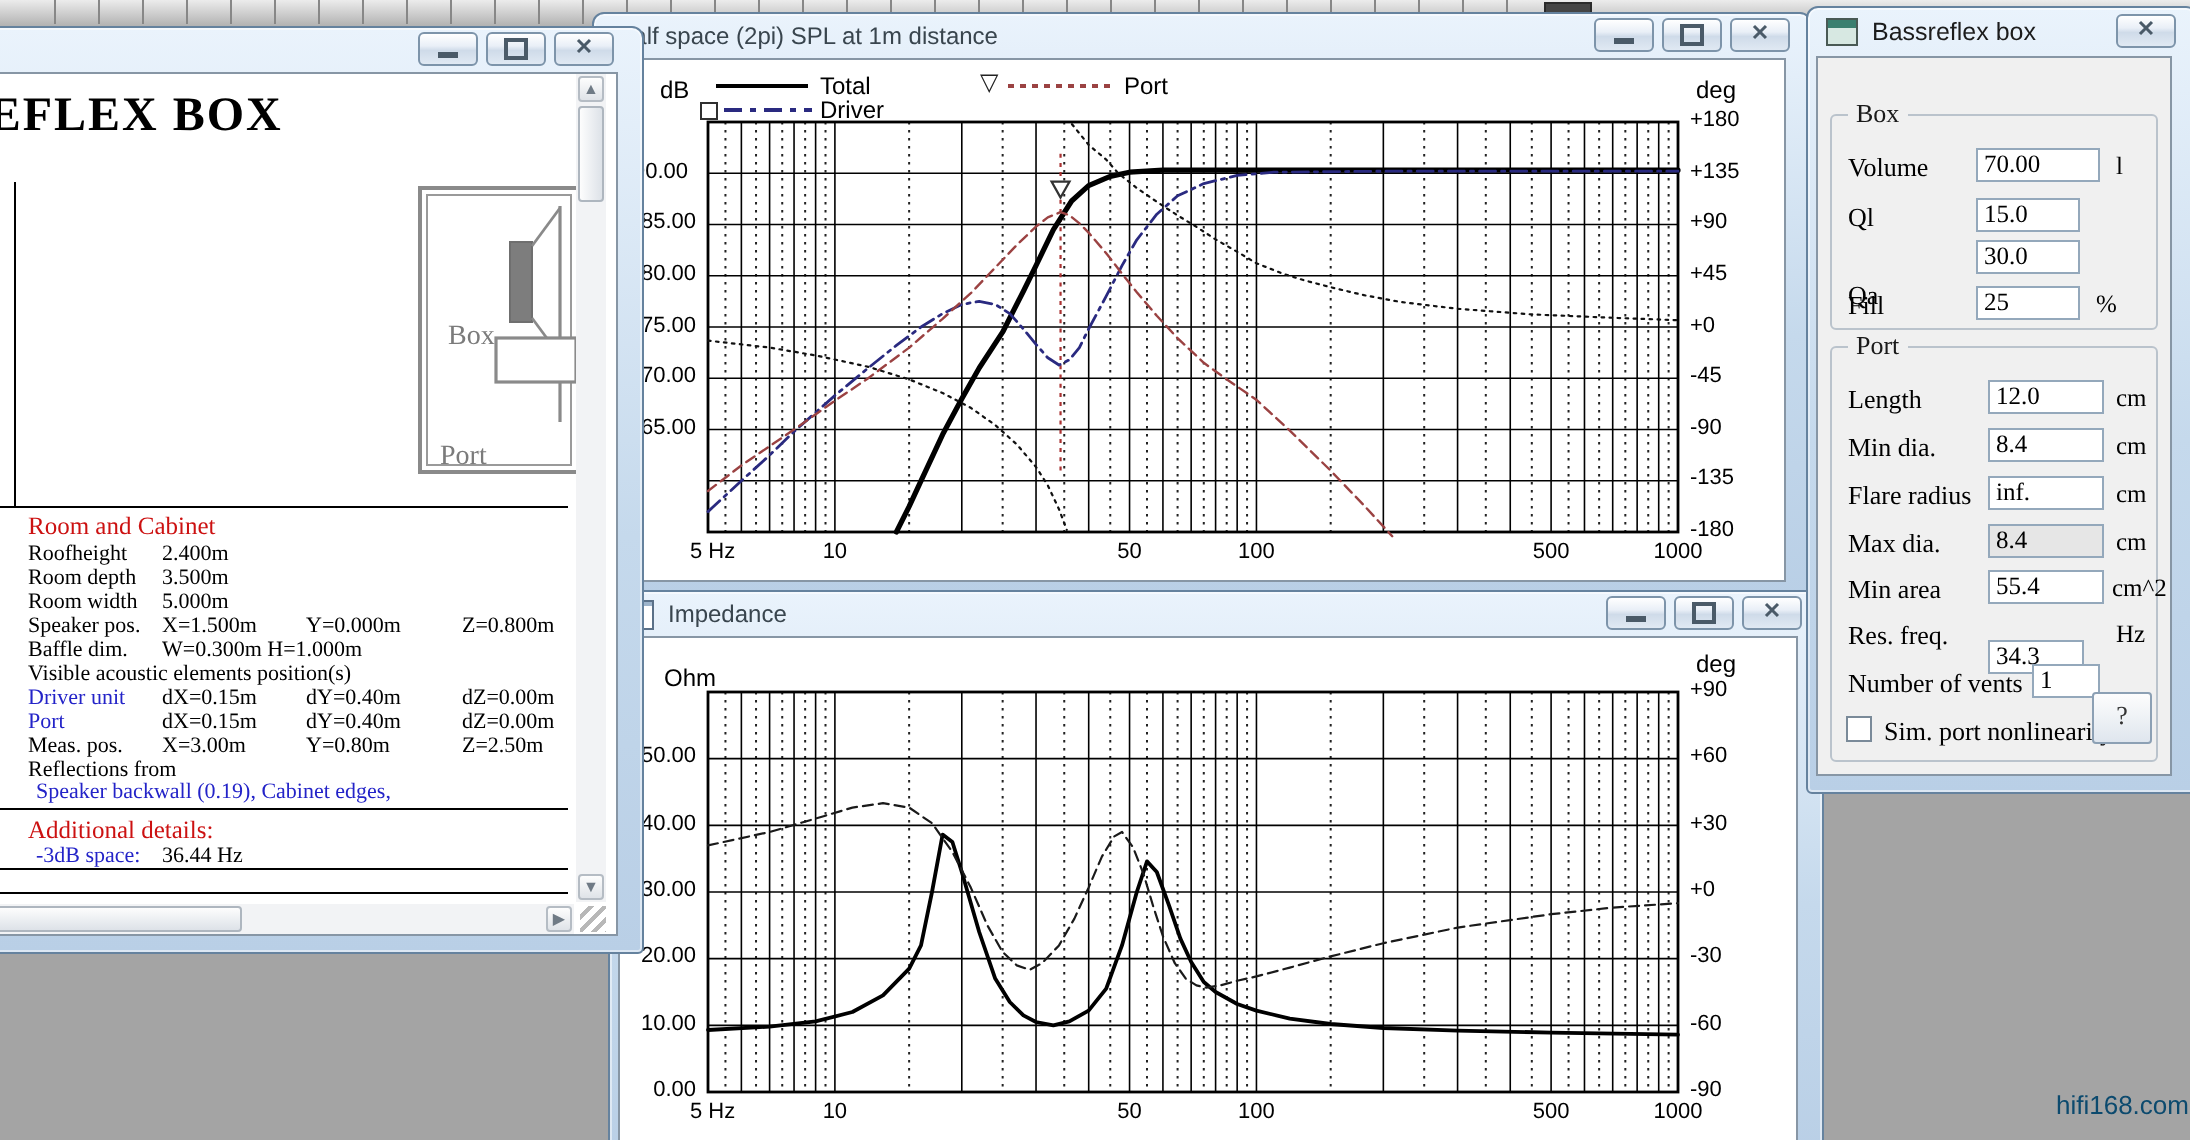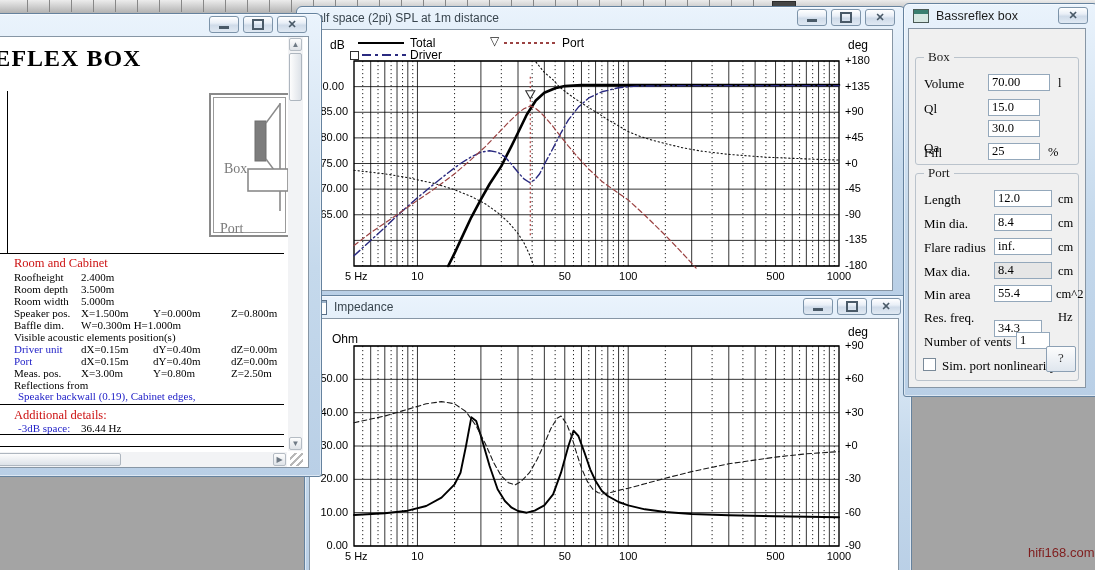--- a/index.html
+++ b/index.html
@@ -1,21 +1,21 @@
 <!DOCTYPE html>
 <html style="--heading-red: #cc1111; --link-blue: #2323c8; --desktop-gray: #a4a4a4; --disabled-field: #e6e6e6; --menu-gray: #8f959c;"><head>
 <meta charset="utf-8">
 <style>
   html,body{margin:0;padding:0;}
   body{width:1095px;height:570px;position:relative;overflow:hidden;background:var(--desktop-gray,#a4a4a4);font-family:"Liberation Sans",sans-serif;}
   
   .topstrip{position:absolute;left:0;top:0;width:1095px;height:13px;background:linear-gradient(#ececec,#b2b2b2);border-bottom:1px solid #8d8d8d;}
   .topstrip .ticks{position:absolute;left:6px;top:0;width:760px;height:12px;background:repeating-linear-gradient(90deg,transparent 0 21px,#878787 21px 22px);}
   .topstrip .tbtn{position:absolute;left:772px;top:1px;width:22px;height:10px;background:#454545;border:1px solid #2b2b2b;}
-  .watermark{position:absolute;left:1028px;top:545px;font-size:13px;color:#7f1d1d;}
+  .watermark{position:absolute;left:1028px;top:545px;font-size:13px;color:#0c4a6e;}
   
   .win{position:absolute;background:linear-gradient(180deg,#eaf3fc,#c5d9ec 55%,#b9cfe6);border:1px solid #65829e;border-radius:6px 6px 3px 3px;padding:0 4px 4px;box-shadow:inset 0 0 0 1px rgba(255,255,255,.5);}
   .titlebar{height:22px;position:relative;display:flex;align-items:center;}
   .title{font-size:12px;color:#39454e;padding-left:7px;white-space:nowrap;}
   .wicon{width:11px;height:13px;margin-left:5px;background:#fff;border:1px solid #5a7088;box-shadow:inset 0 2px 0 #9db4cb;}
   .caps{position:absolute;right:6px;top:2px;display:flex;gap:4px;}
   .cap{width:30px;height:17px;border:1px solid #7d94aa;border-radius:3px;background:linear-gradient(#ffffff,#e9eff7 40%,#cfdbe9 55%,#e0e9f3);display:flex;align-items:center;justify-content:center;box-sizing:border-box;}
   .g-min{width:10px;height:3px;background:#4a5a68;margin-top:6px;}
   .g-res{width:8px;height:7px;border:2px solid #4a5a68;}
   .g-x{font-size:11px;font-weight:bold;color:#4a5a68;line-height:1;}

